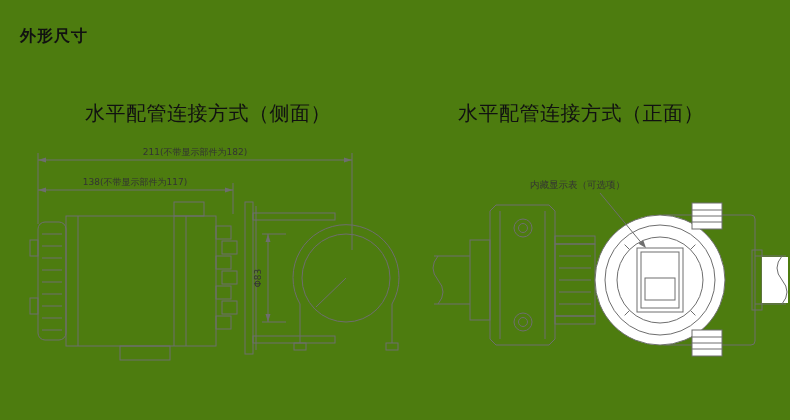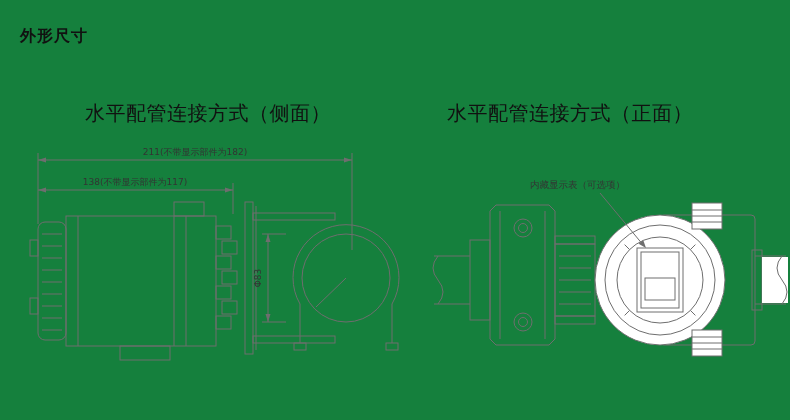--- a/index.html
+++ b/index.html
@@ -1,26 +1,26 @@
 <!DOCTYPE html>
 <html><head>
 <meta charset="utf-8">
 <style>
   html,body { margin:0; padding:0; background:#fff; }
   .page {
-    position:relative; width:790px; height:420px; background:#15803d; overflow:hidden;
+    position:relative; width:790px; height:420px; background:#4d7c0f; overflow:hidden;
     font-family:"DejaVu Sans","Liberation Sans",sans-serif; color:#000;
   }
   .title {
     position:absolute; left:20px; top:26px; font-size:16px; font-weight:600;
     letter-spacing:1px; color:#111;
   }
   .caption { position:absolute; top:100px; font-size:20px; color:#111; letter-spacing:0.5px; }
   .caption-left  { left:85px; }
-  .caption-right { left:447px; }
+  .caption-right { left:458px; }
   .drawing { position:absolute; }
   .drawing-left  { left:28px;  top:140px; }
   .drawing-right { left:430px; top:152px; }
   svg text { fill:#333; font-family:"DejaVu Sans","Liberation Sans",sans-serif; }
   .dimtext { font-size:9px; }
   .annotext { font-size:9.5px; }
 </style>
 </head>
 <body>
 

